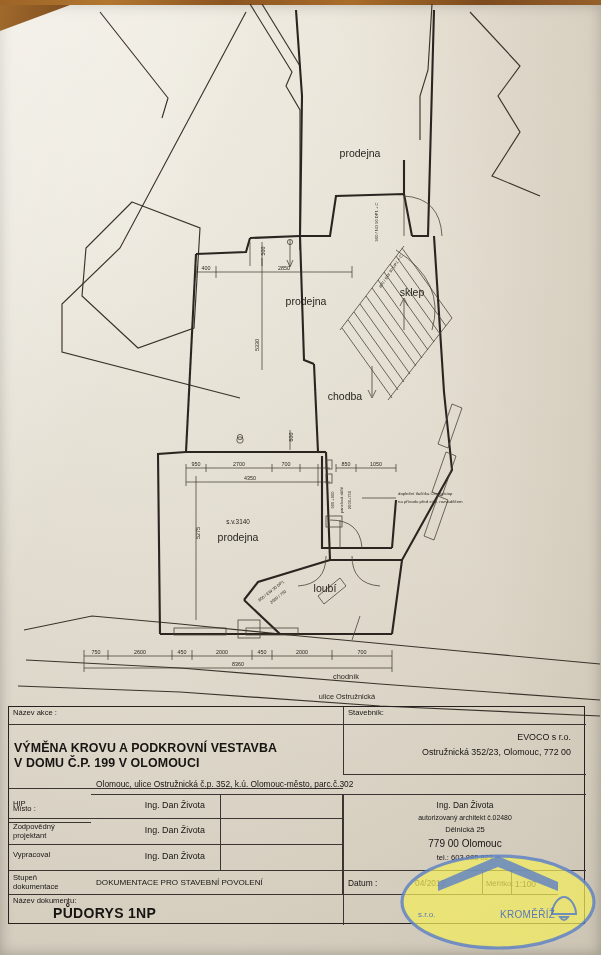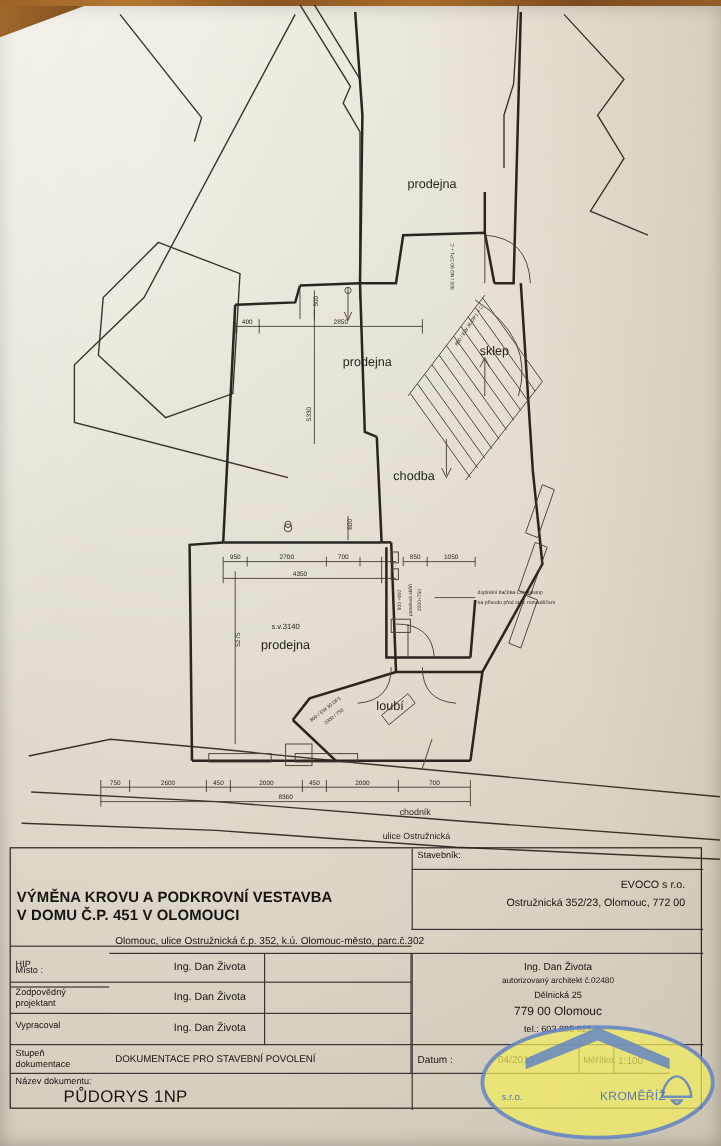--- a/index.html
+++ b/index.html
@@ -57,21 +57,21 @@
   #titleblock div.cell{position:absolute;box-sizing:border-box;}
   .bl{border-left:1.1px solid #3a3532;}
   .bb{border-bottom:1.1px solid #3a3532;}
   .br{border-right:1.1px solid #3a3532;}
   .lab{font-size:7.6px;padding:1.5px 4px;line-height:1.12;}
   .big{font-size:12.4px;font-weight:bold;letter-spacing:.1px;padding:2px 5px;line-height:1.22;}
   .med{font-size:8.9px;padding:2px 15px;line-height:1.25;text-align:right;}
   .med2{font-size:8.4px;padding:2px 5px;line-height:1.2;}
   .small{font-size:6.9px;padding:1px 4px;line-height:1.25;}
   .ctr{text-align:center;}
-  .doc{font-size:14px;font-weight:normal;letter-spacing:.3px;padding-left:44px;}
+  .doc{font-size:14px;font-weight:bold;letter-spacing:.3px;padding-left:44px;}
 
   
   #wm{position:absolute;left:398px;top:852px;width:200px;height:100px;pointer-events:none;}
   #wmtxt1{position:absolute;left:16px;top:34px;width:170px;text-align:center;
           font-size:19px;font-weight:bold;font-style:italic;color:#3f63b8;
           letter-spacing:.6px;opacity:.92;}
   #wmtxt2{position:absolute;left:20px;top:58px;font-size:8px;color:#4a6ec0;opacity:.9;}
   #wmtxt3{position:absolute;left:102px;top:57px;font-size:10px;color:#4a6ec0;opacity:.9;letter-spacing:.3px;}
 </style>
 </head>
@@ -240,25 +240,26 @@
     <text class="dimtxt" x="222" y="654" text-anchor="middle">2000</text>
     <text class="dimtxt" x="262" y="654" text-anchor="middle">450</text>
     <text class="dimtxt" x="302" y="654" text-anchor="middle">2000</text>
     <text class="dimtxt" x="362" y="654" text-anchor="middle">700</text>
     <text class="dimtxt" x="238" y="666" text-anchor="middle">8360</text>
   </g>
 </svg>
 
 <div id="titleblock">
 
+  <div class="cell lab bb" style="left:0;top:0;width:334px;height:18px;">Název akce :</div>
   <div class="cell lab bb bl" style="left:334px;top:0;width:243px;height:18px;">Stavebník:</div>
 
   <div class="cell big bb" style="left:0;top:32px;width:334px;height:50px;">
     <div>VÝMĚNA KROVU A PODKROVNÍ VESTAVBA</div>
-    <div>V DOMU Č.P. 451 V OLOMOUCI</div>
+    <div>V DOMU Č.P. 199 V OLOMOUCI</div>
   </div>
 
   <div class="cell med bb bl" style="left:334px;top:18px;width:243px;height:50px;padding-top:7px;">
     <div>EVOCO s r.o.</div>
     <div style="margin-top:4px;">Ostružnická 352/23, Olomouc, 772 00</div>
   </div>
 
   <div class="cell lab bb" style="left:0;top:68px;width:82px;height:20px;margin-top:28px;">Místo :</div>
   <div class="cell med2 bb" style="left:82px;top:68px;width:495px;height:20px;padding-top:4px;">Olomouc, ulice Ostružnická č.p. 352, k.ú. Olomouc-město, parc.č.302</div>
 

